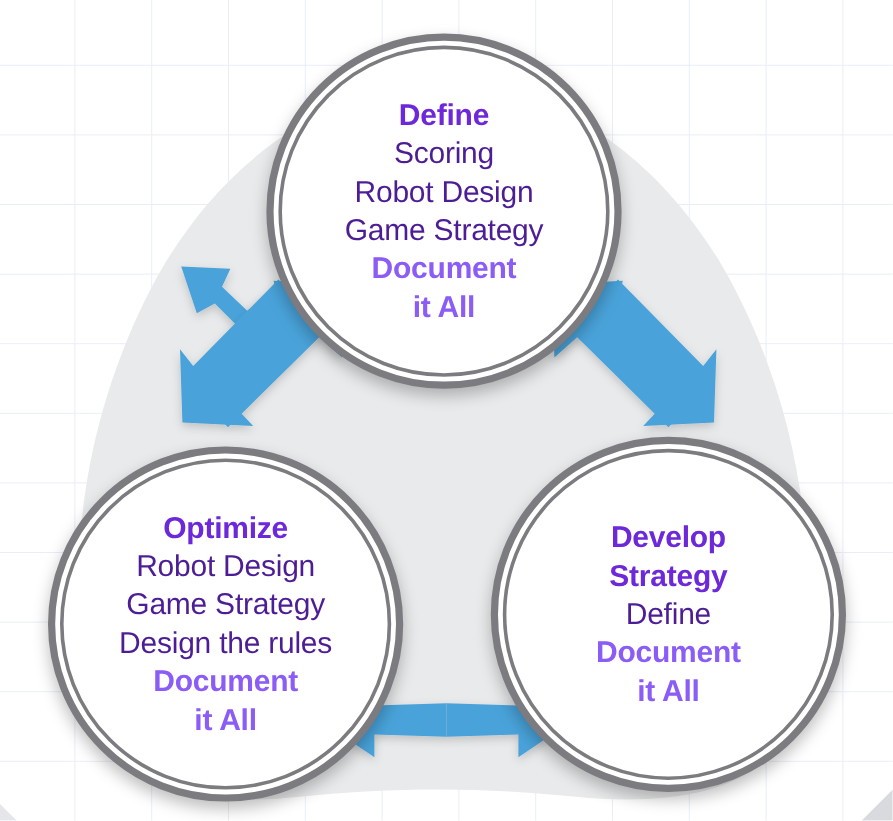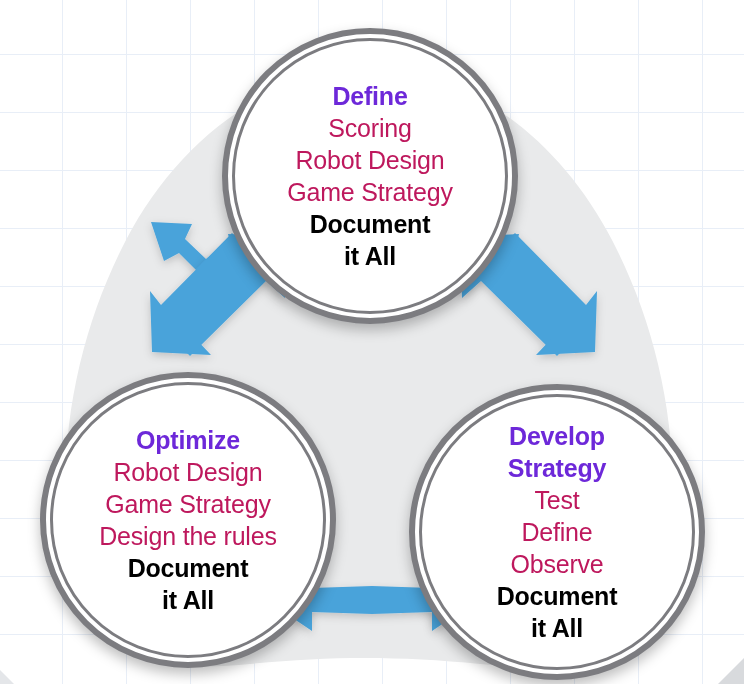--- a/index.html
+++ b/index.html
@@ -70,37 +70,37 @@
     content: "";
     position: absolute;
     left: -7px; top: -7px; right: -7px; bottom: -7px;
     border-radius: 50%;
     border: 4px solid #ffffff;
     pointer-events: none;
   }
 
   #node-define   { left: 222px; top: 28px; }
   #node-optimize { left: 40px;  top: 372px; }
-  #node-develop  { left: 409px; top: 384px; justify-content: center; }
+  #node-develop  { left: 409px; top: 364px; justify-content: center; }
 
   .node-text {
     position: relative;
     z-index: 3;
     line-height: 32px;
     font-size: 25px;
     color: #3a3a3c;
     letter-spacing: -0.2px;
     width: 100%;
     padding: 0 6px;
     box-sizing: border-box;
   }
   .line { display: block; white-space: nowrap; }
   .hdr  { color: #6d28d9; font-weight: bold; }
-  .doc  { color: #000000; font-weight: bold; }
-  .body-line { color: #be185d; font-weight: normal; }
+  .doc  { color: #8b5cf6; font-weight: bold; }
+  .body-line { color: #4c1d95; font-weight: normal; }
 </style>
 </head>
 <body>
 
 <div id="stage">
 
   <svg class="svg-layer" viewBox="0 0 744 684">
     <defs>
       <filter id="softshadow" x="-40%" y="-40%" width="180%" height="180%">
         <feDropShadow dx="0" dy="3" stdDeviation="4" flood-color="#000000" flood-opacity="0.18"></feDropShadow>
@@ -165,23 +165,21 @@
       <span class="line body-line">Design the rules</span>
       <span class="line doc">Document</span>
       <span class="line doc">it All</span>
     </div>
   </div>
 
   <div class="node" id="node-develop">
     <div class="node-text">
       <span class="line hdr">Develop</span>
       <span class="line hdr">Strategy</span>
-      <span class="line body-line">Test</span>
       <span class="line body-line">Define</span>
-      <span class="line body-line">Observe</span>
       <span class="line doc">Document</span>
       <span class="line doc">it All</span>
     </div>
   </div>
 
   <div class="corner-fold bl"></div>
   <div class="corner-fold br"></div>
 </div>
 
 </body></html>

